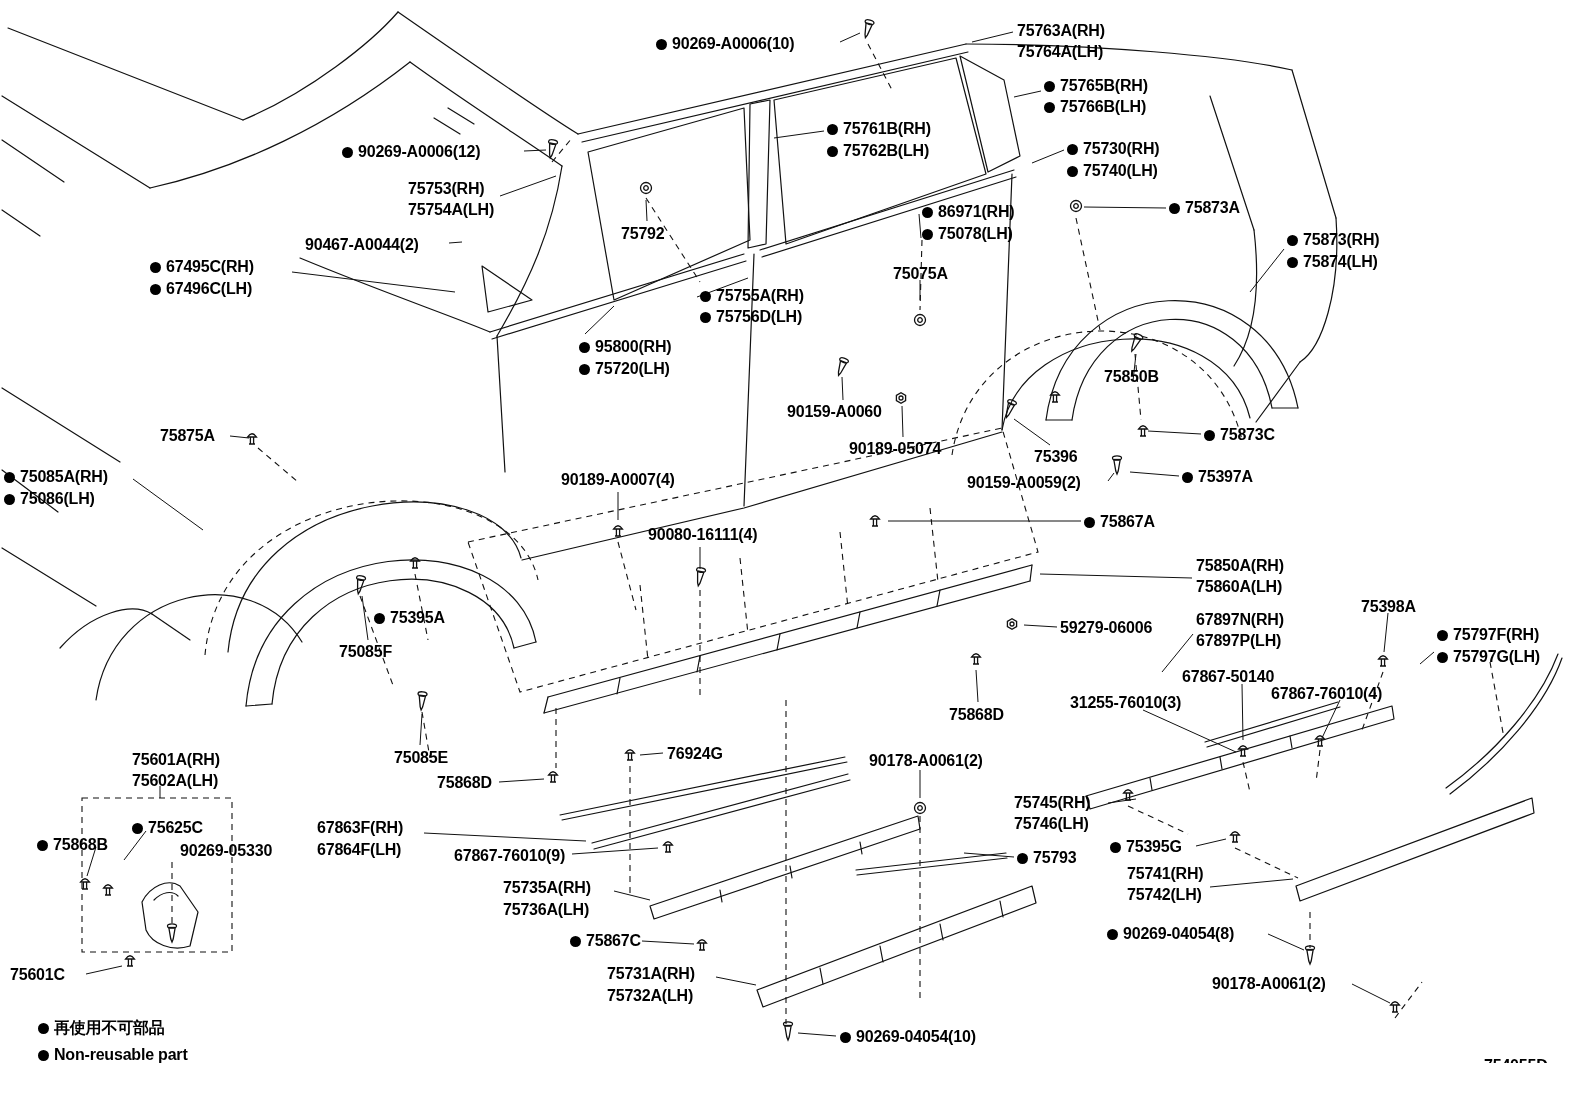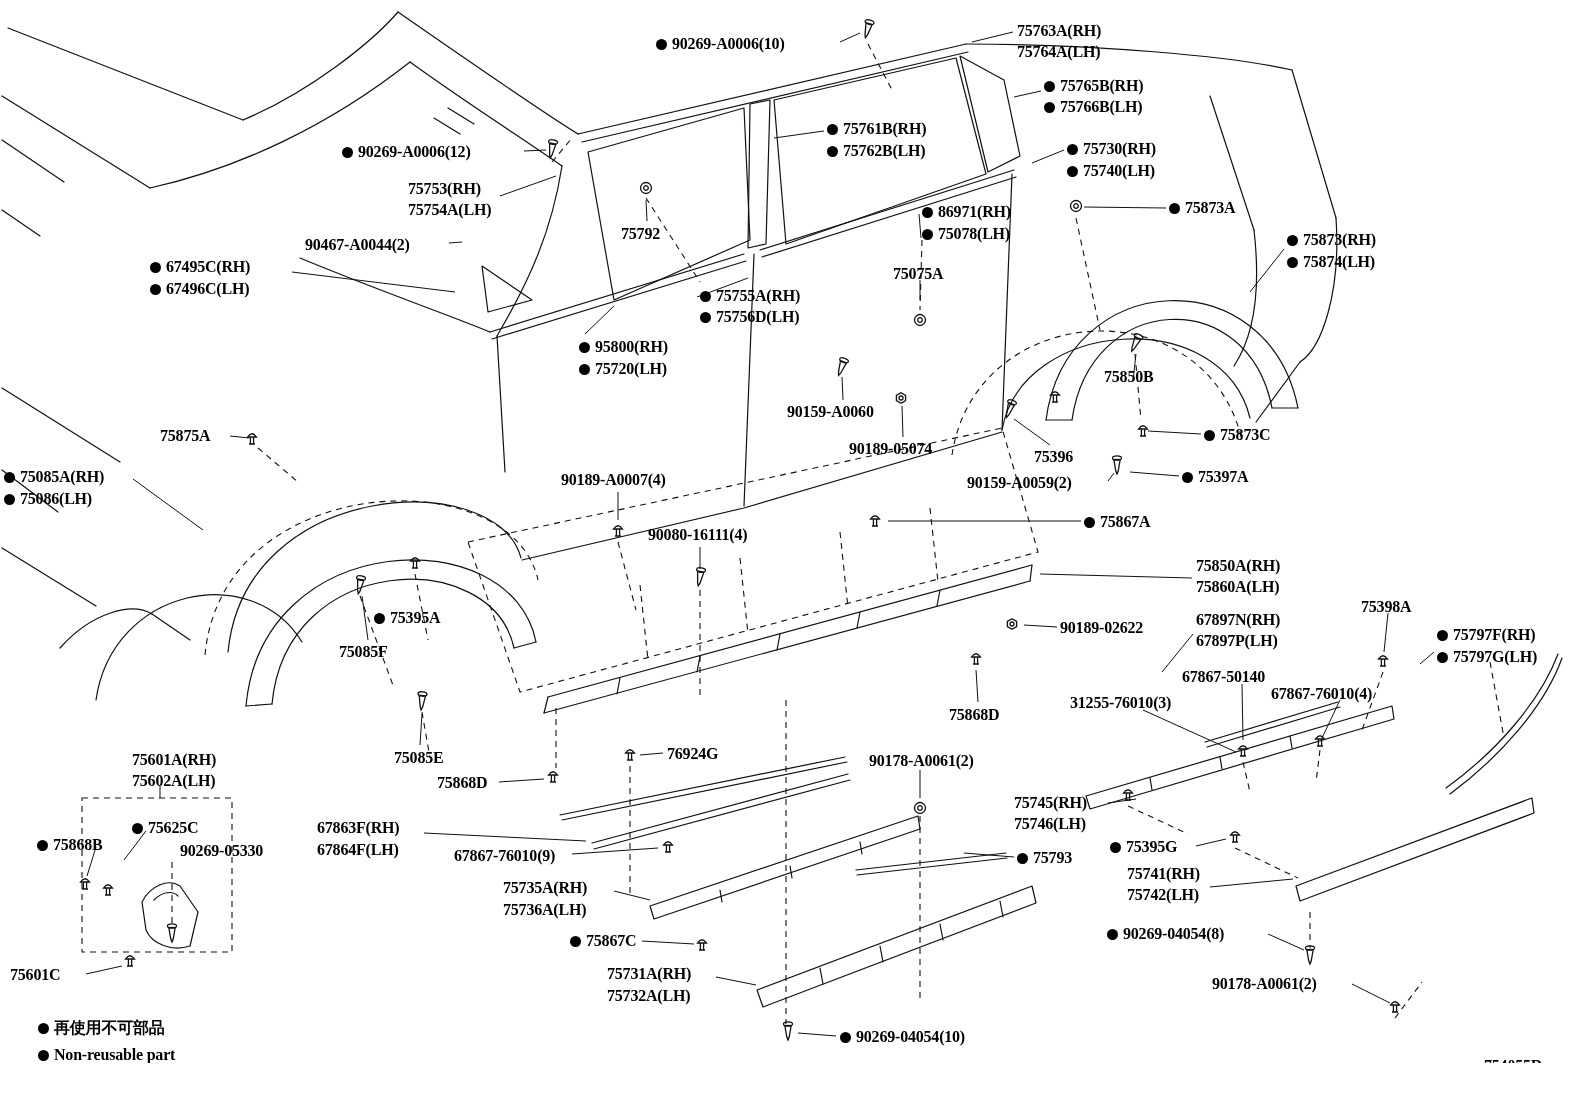--- a/index.html
+++ b/index.html
@@ -1,17 +1,17 @@
 <!DOCTYPE html>
 <html><head>
 <meta charset="utf-8">
 <style>
   html,body{margin:0;padding:0;background:#fff}
   .stage{position:relative;width:1592px;height:1063px;background:#fff;overflow:hidden;
-         font-family:Liberation Serif, serif}
+         font-family:Liberation Sans, sans-serif}
   svg.art{position:absolute;left:0;top:0}
   .lbl{position:absolute;font-weight:700;font-size:16px;line-height:19px;color:#000;
        white-space:nowrap;letter-spacing:-0.2px}
   .dot{display:inline-block;width:11px;height:11px;border-radius:50%;background:#000;
        margin-right:5px;vertical-align:-1px}
   .code{font-size:16px;font-weight:700}
 </style>
 </head>
 <body>
 
@@ -283,21 +283,21 @@
 <div class="lbl" style="left:1182px;top:467px"><span class="dot"></span><span>75397A</span></div>
 <div class="lbl" style="left:160px;top:426px"><span>75875A</span></div>
 <div class="lbl" style="left:4px;top:467px"><span class="dot"></span><span>75085A(RH)</span></div>
 <div class="lbl" style="left:4px;top:489px"><span class="dot"></span><span>75086(LH)</span></div>
 <div class="lbl" style="left:561px;top:470px"><span>90189-A0007(4)</span></div>
 <div class="lbl" style="left:1084px;top:512px"><span class="dot"></span><span>75867A</span></div>
 <div class="lbl" style="left:648px;top:525px"><span>90080-16111(4)</span></div>
 <div class="lbl" style="left:1196px;top:556px"><span>75850A(RH)</span></div>
 <div class="lbl" style="left:1196px;top:577px"><span>75860A(LH)</span></div>
 <div class="lbl" style="left:374px;top:608px"><span class="dot"></span><span>75395A</span></div>
-<div class="lbl" style="left:1060px;top:618px"><span>90189-02622</span></div>
+<div class="lbl" style="left:1060px;top:618px"><span>59279-06006</span></div>
 <div class="lbl" style="left:1196px;top:610px"><span>67897N(RH)</span></div>
 <div class="lbl" style="left:1196px;top:631px"><span>67897P(LH)</span></div>
 <div class="lbl" style="left:1361px;top:597px"><span>75398A</span></div>
 <div class="lbl" style="left:1437px;top:625px"><span class="dot"></span><span>75797F(RH)</span></div>
 <div class="lbl" style="left:1437px;top:647px"><span class="dot"></span><span>75797G(LH)</span></div>
 <div class="lbl" style="left:339px;top:642px"><span>75085F</span></div>
 <div class="lbl" style="left:1182px;top:667px"><span>67867-50140</span></div>
 <div class="lbl" style="left:1070px;top:693px"><span>31255-76010(3)</span></div>
 <div class="lbl" style="left:1271px;top:684px"><span>67867-76010(4)</span></div>
 <div class="lbl" style="left:949px;top:705px"><span>75868D</span></div>

